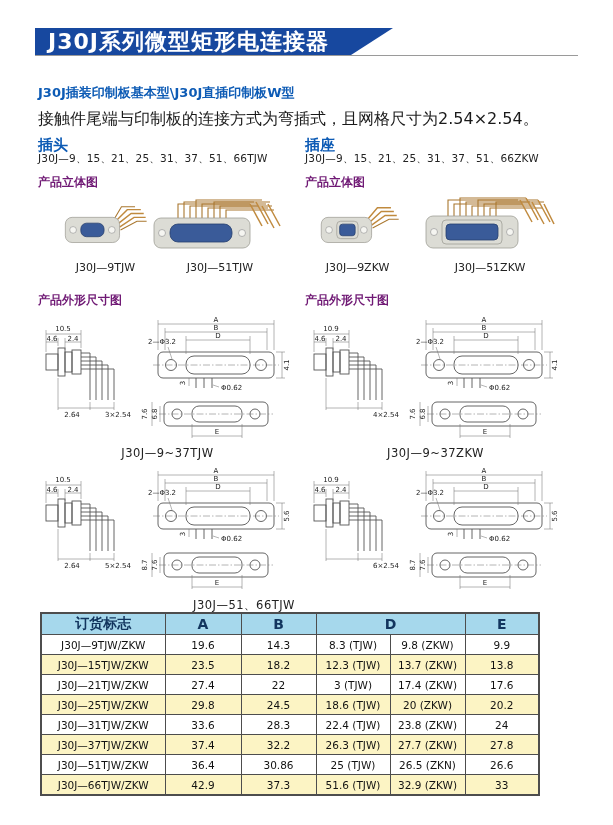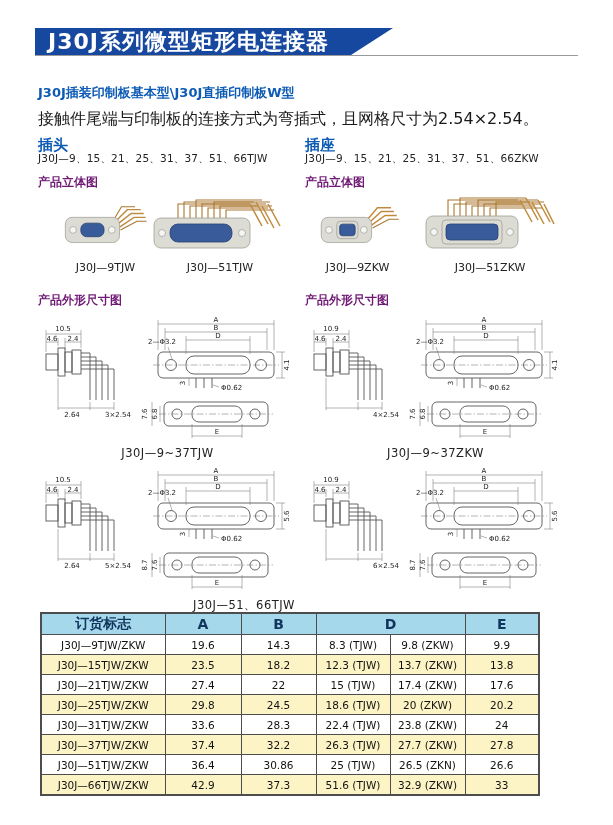--- a/index.html
+++ b/index.html
@@ -502,21 +502,21 @@
           <td>23.5</td>
           <td>18.2</td>
           <td>12.3 (TJW)</td>
           <td>13.7 (ZKW)</td>
           <td>13.8</td>
         </tr>
         <tr>
           <td>J30J—21TJW/ZKW</td>
           <td>27.4</td>
           <td>22</td>
-          <td>15 (TJW)</td>
+          <td>3 (TJW)</td>
           <td>17.4 (ZKW)</td>
           <td>17.6</td>
         </tr>
         <tr class="alt">
           <td>J30J—25TJW/ZKW</td>
           <td>29.8</td>
           <td>24.5</td>
           <td>18.6 (TJW)</td>
           <td>20 (ZKW)</td>
           <td>20.2</td>

